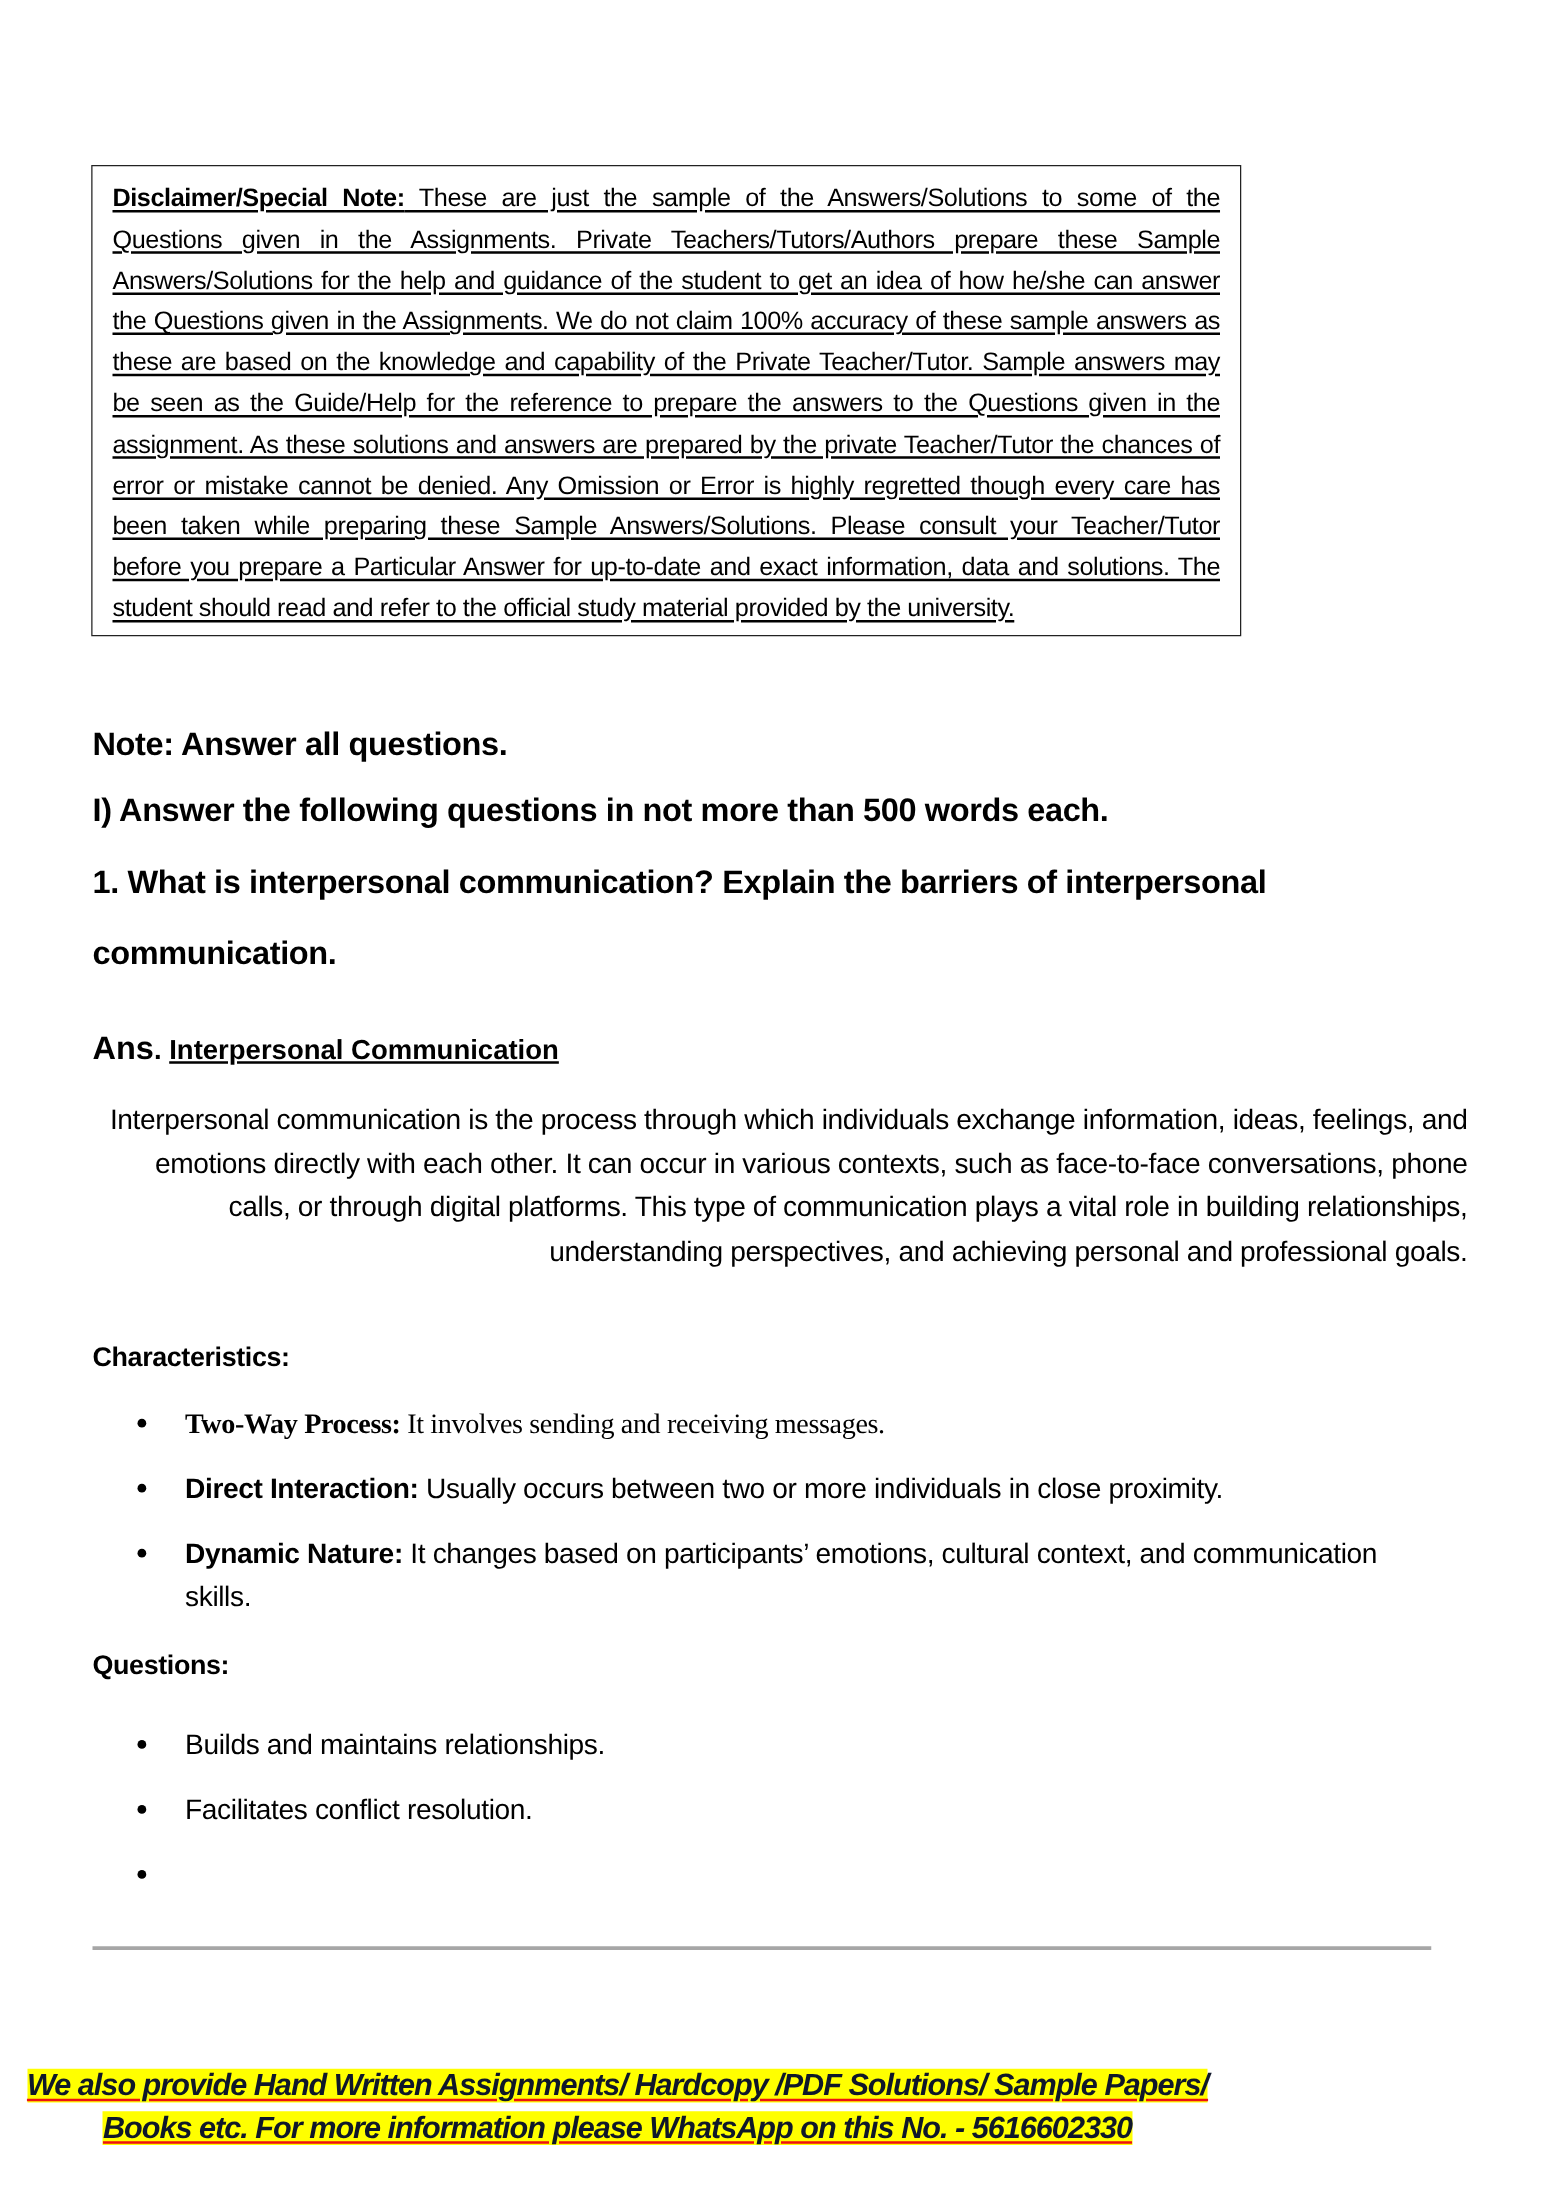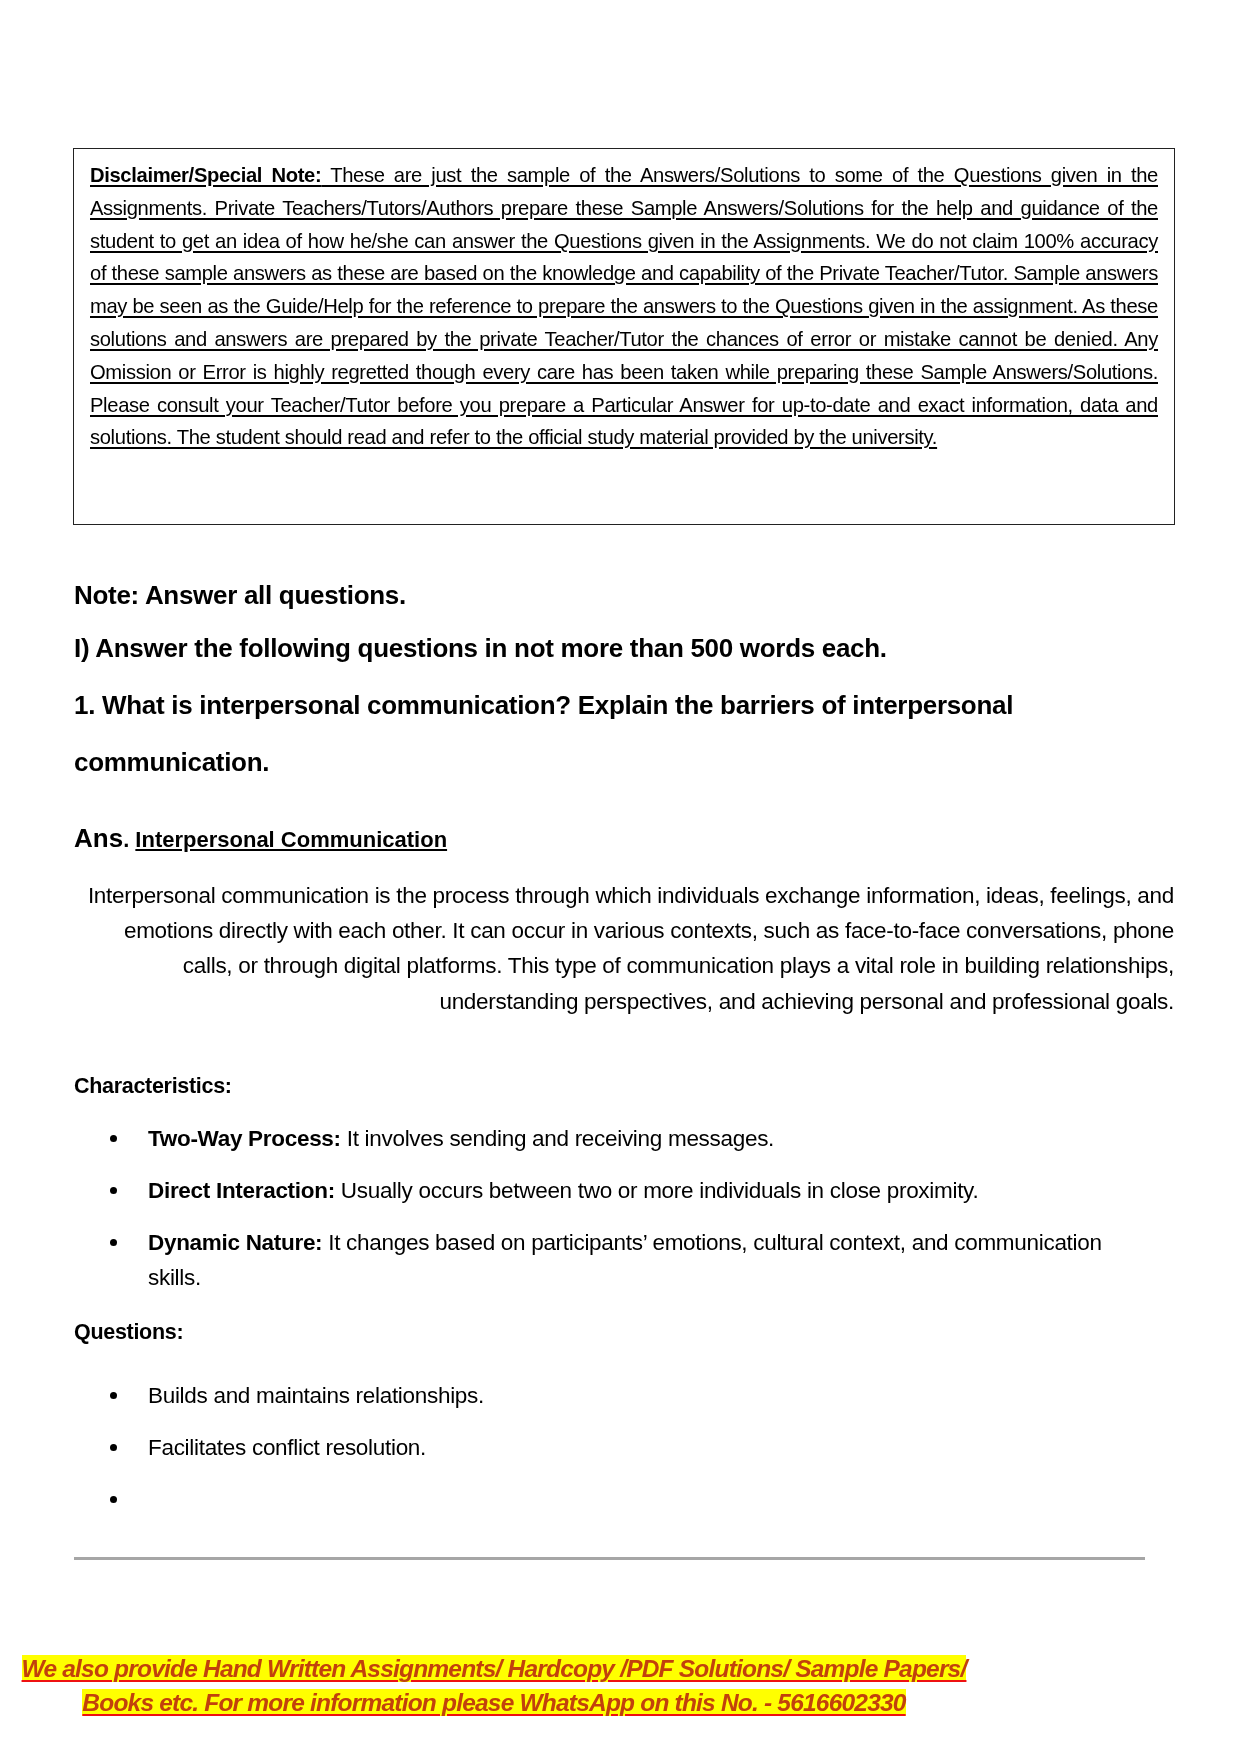--- a/index.html
+++ b/index.html
@@ -18,22 +18,22 @@
     .page {
       position: absolute;
       left: 0; top: 0;
       width: 1241px;
       height: 1755px;
     }
     
     .disclaimer-box {
       position: absolute;
       left: 73px;
-      top: 148px;
-      width: 1102px;
+      top: 132px;
+      width: 920px;
       height: 377px;
       border: 1.5px solid #222;
       box-sizing: border-box;
       padding: 10px 16px 0 16px;
     }
     .disclaimer-text {
       font-size: 20.2px;
       line-height: 32.8px;
       text-align: justify;
       text-decoration: underline;
@@ -121,21 +121,21 @@
     .promo {
       position: absolute;
       left: 0;
       top: 1652px;
       width: 988px;
       text-align: center;
       font-weight: bold;
       font-style: italic;
       font-size: 24.5px;
       line-height: 34px;
-      color: #c2410c;
+      color: #0f172a;
       letter-spacing: -0.8px;
     }
     .promo-line {
       display: inline;
       background: #ffff00;
       text-decoration: underline;
       text-decoration-color: #ee1111;
       text-underline-offset: 3px;
       text-decoration-thickness: 2px;
     }
@@ -156,21 +156,21 @@
 
   <div class="ans-line">
     <span class="ans-prefix">Ans</span><span class="ans-dot">. </span><span class="ans-title">Interpersonal Communication</span>
   </div>
 
   <p class="body-para">Interpersonal communication is the process through which individuals exchange information, ideas, feelings, and emotions directly with each other. It can occur in various contexts, such as face-to-face conversations, phone calls, or through digital platforms. This type of communication plays a vital role in building relationships, understanding perspectives, and achieving personal and professional goals.</p>
 
   <div class="subhead" style="top:1074px;">Characteristics:</div>
 
   <ul class="bullet-list" style="top:1121px;">
-    <li class="bullet-item" style="margin-bottom:17px;">
+    <li class="bullet-item" style="margin-bottom:17px;font-family:Liberation Serif, serif;">
       <span class="bullet-dot"></span>
       <span class="b-label">Two-Way Process:</span><span> It involves sending and receiving messages.</span>
     </li>
     <li class="bullet-item" style="margin-bottom:17px;">
       <span class="bullet-dot"></span>
       <span class="b-label">Direct Interaction:</span><span> Usually occurs between two or more individuals in close proximity.</span>
     </li>
     <li class="bullet-item">
       <span class="bullet-dot"></span>
       <span class="b-label">Dynamic Nature:</span><span> It changes based on participants’ emotions, cultural context, and communication skills.</span>

